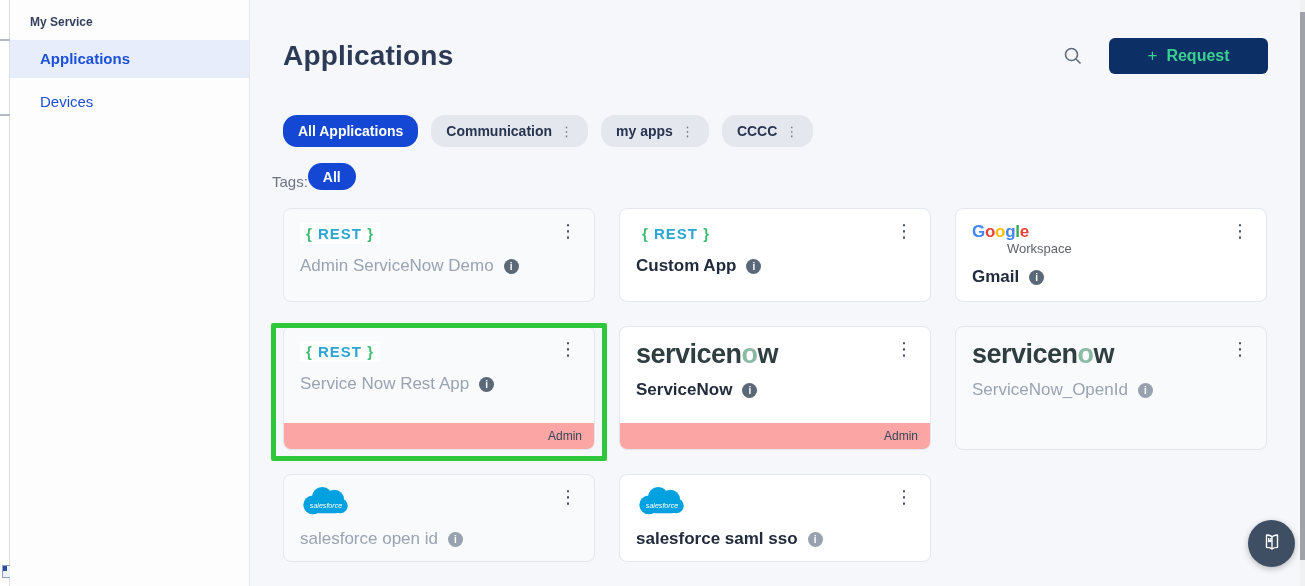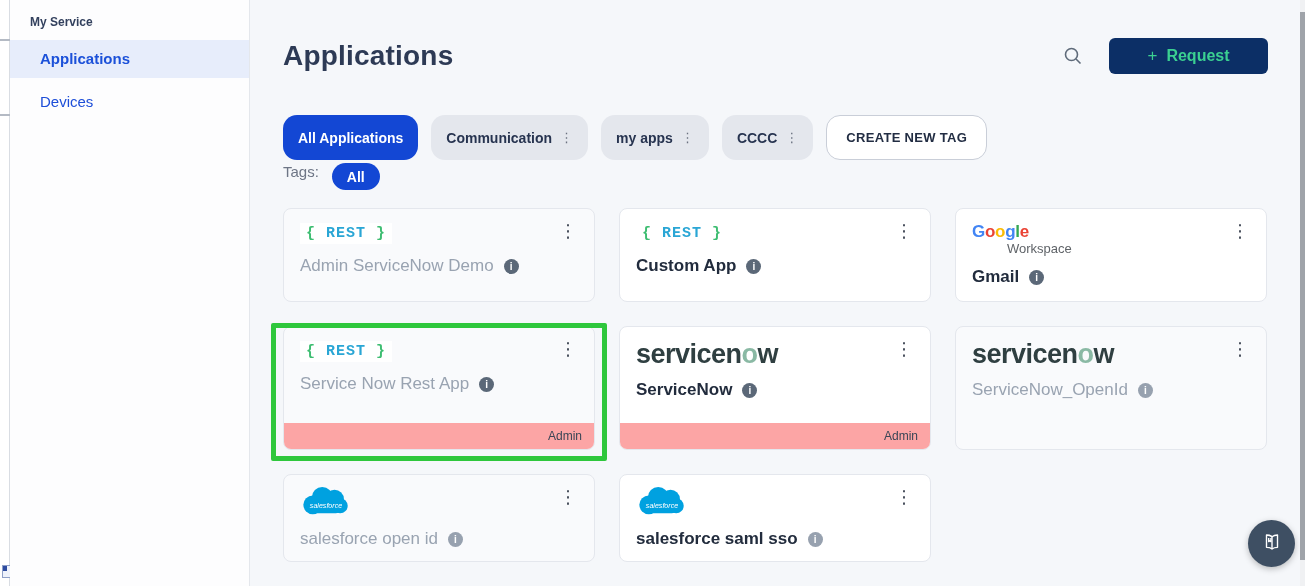--- a/index.html
+++ b/index.html
@@ -29,27 +29,27 @@
   
   .main{position:absolute;left:250px;top:0;right:0;bottom:0;background:#f5f7fa;}
   .page-title{position:absolute;left:33px;top:40px;font-size:28px;font-weight:700;color:#2d3a55;letter-spacing:.2px;}
   .search-btn{position:absolute;right:222px;top:46px;width:20px;height:20px;cursor:pointer;}
   .request-btn{position:absolute;right:37px;top:38px;width:159px;height:36px;background:#0c2f66;border:none;border-radius:6px;
     color:#3bd091;font-family:"Liberation Sans",sans-serif;font-size:16px;font-weight:700;display:flex;align-items:center;justify-content:center;gap:9px;cursor:pointer;}
   .request-plus{font-size:17px;font-weight:400;}
 
   
   .chips-row{position:absolute;left:33px;top:115px;display:flex;gap:13px;align-items:center;}
-  .chip{height:45px;border-radius:14px;border:none;background:#e4e7ed;color:#273450;font-family:"Liberation Sans",sans-serif;
+  .chip{height:32px;border-radius:14px;border:none;background:#e4e7ed;color:#273450;font-family:"Liberation Sans",sans-serif;
     font-size:14px;font-weight:600;padding:0 15px;display:flex;align-items:center;gap:8px;cursor:pointer;white-space:nowrap;}
   .chip.selected{background:#1347d4;color:#fff;font-weight:700;}
   .chip.outline{background:#fff;border:1px solid #c9ced8;color:#222d43;font-size:13px;letter-spacing:.3px;padding:0 19px;}
   .chip-kebab{font-size:13px;color:#6b7280;font-weight:400;}
 
-  .tags-row{position:absolute;left:33px;top:163px;display:flex;align-items:flex-start;gap:13px;}
+  .tags-row{position:absolute;left:22px;top:163px;display:flex;align-items:flex-end;}
   .tags-label{font-size:15px;color:#6d7585;}
   .tag-pill{height:27px;border-radius:14px;border:none;background:#1347d4;color:#fff;font-family:"Liberation Sans",sans-serif;
     font-size:14px;font-weight:700;padding:0 15px;cursor:pointer;}
 
   
   .grid{position:absolute;left:33px;top:208px;display:grid;grid-template-columns:repeat(3,312px);grid-template-rows:94px 124px 88px;column-gap:24px;row-gap:24px;}
   .card{position:relative;background:#fff;border:1px solid #e4e7ed;border-radius:8px;padding:14px 16px 0 16px;cursor:pointer;}
   .card.muted{background:#f9fafc;}
   .card.short{padding-top:10px;}
   .kebab{position:absolute;top:11px;right:13px;font-size:18px;color:#3f4654;line-height:1;cursor:pointer;padding:2px 4px;}
@@ -60,21 +60,21 @@
   .info-icon{width:15px;height:15px;border-radius:50%;background:#5b6878;color:#fff;font-size:10px;font-weight:700;
     line-height:15px;text-align:center;flex:0 0 15px;cursor:pointer;}
   .info-icon.light{background:#97a1af;}
   .admin-footer{position:absolute;left:0;right:0;bottom:0;height:26px;background:#fca5a5;border-radius:0 0 7px 7px;
     font-size:12px;color:#3a4556;line-height:26px;text-align:right;padding-right:12px;display:none;}
   .card.has-badge .admin-footer{display:block;}
   .highlight-box{display:none;position:absolute;left:-13px;right:-13px;top:-4px;bottom:-12px;border:5px solid #2ec73c;border-radius:2px;pointer-events:none;}
   .card.highlighted .highlight-box{display:block;}
 
   
-  .logo-rest{display:inline-block;background:#fff;padding:2px 6px;font-family:Liberation Mono, monospace;font-size:15px;font-weight:700;letter-spacing:1px;}
+  .logo-rest{display:inline-block;background:#fff;padding:2px 6px;font-family:Liberation Sans, sans-serif;font-size:15px;font-weight:700;letter-spacing:1px;}
   .logo-rest .brace{color:#3dbd71;}
   .logo-rest .rest-word{color:#2aa6d5;}
   .logo-sn{font-size:27px;font-weight:800;color:#2f3f41;letter-spacing:-.5px;line-height:1;}
   .logo-sn .sn-accent{color:#8ab9a4;}
   .logo-gw{line-height:1;}
   .logo-gw .g-line{font-size:17px;font-weight:700;letter-spacing:-.3px;}
   .logo-gw .w-line{font-size:13px;color:#5f6368;margin-top:2px;margin-left:35px;}
 
   
   .help-fab{position:absolute;right:10px;bottom:19px;width:47px;height:47px;border-radius:50%;background:#3e4f63;border:none;
@@ -132,24 +132,20 @@
   <button class="chip">
     <span class="chip-label">my apps</span>
     <span class="chip-kebab">⋮</span>
   </button>
 
   <button class="chip">
     <span class="chip-label">CCCC</span>
     <span class="chip-kebab">⋮</span>
   </button>
 
-  <button class="chip outline">
-    <span class="chip-label">CREATE NEW TAG</span>
-
-  </button>
 </div>
 
   <div class="tags-row">
     <span class="tags-label">Tags:</span>
     <button class="tag-pill">All</button>
   </div>
 
   <div class="grid" id="card-grid">
   <div class="card muted">
     <span class="kebab">⋮</span>

